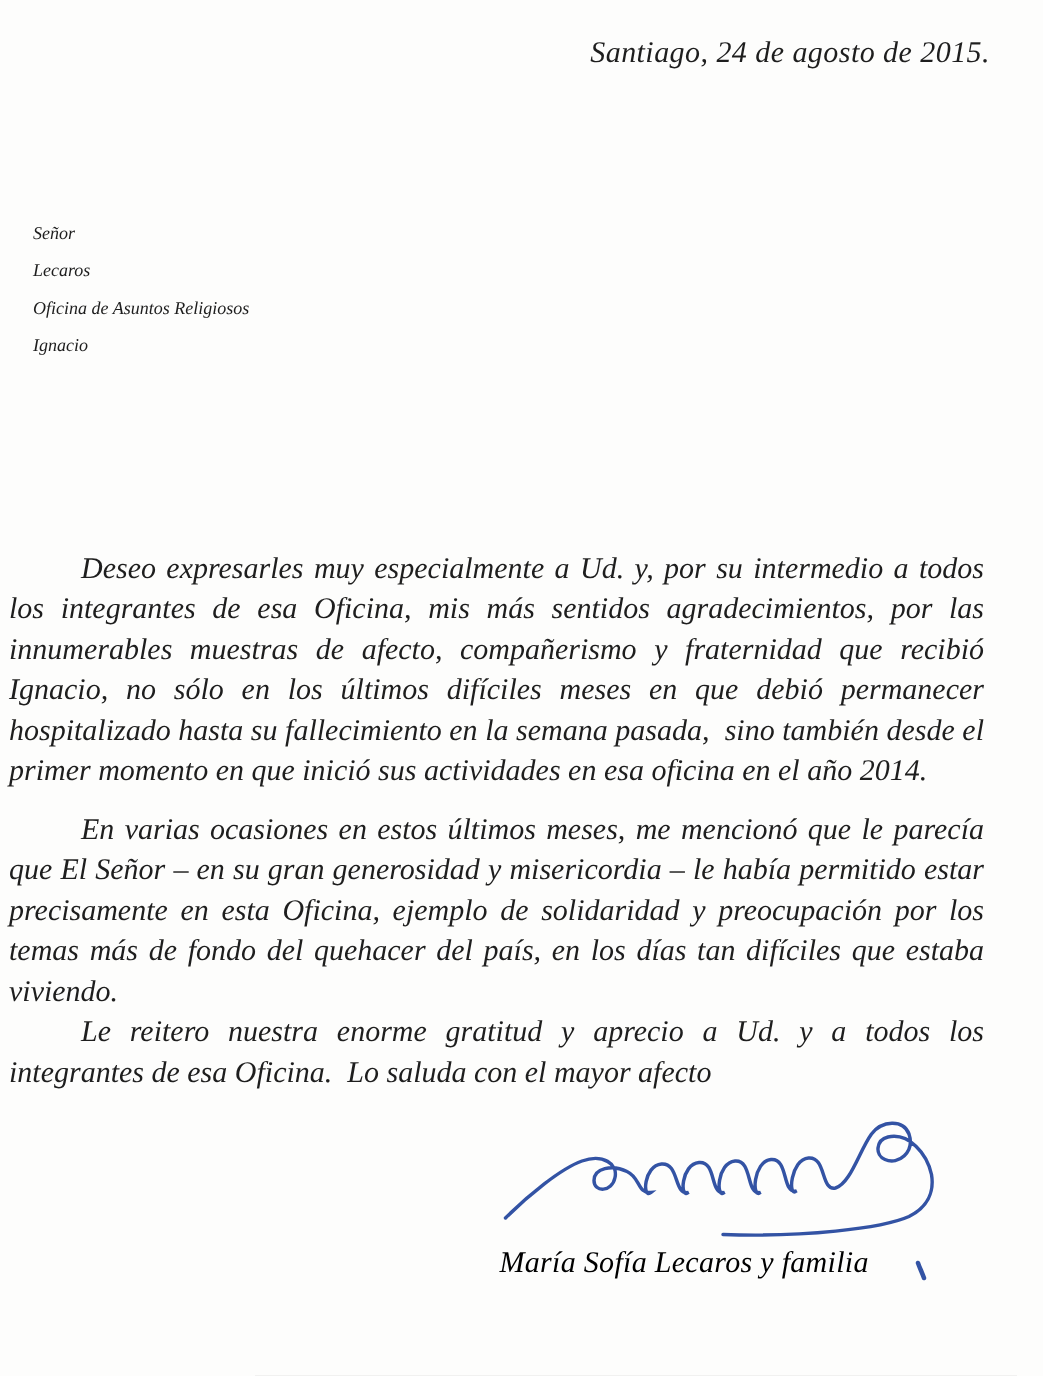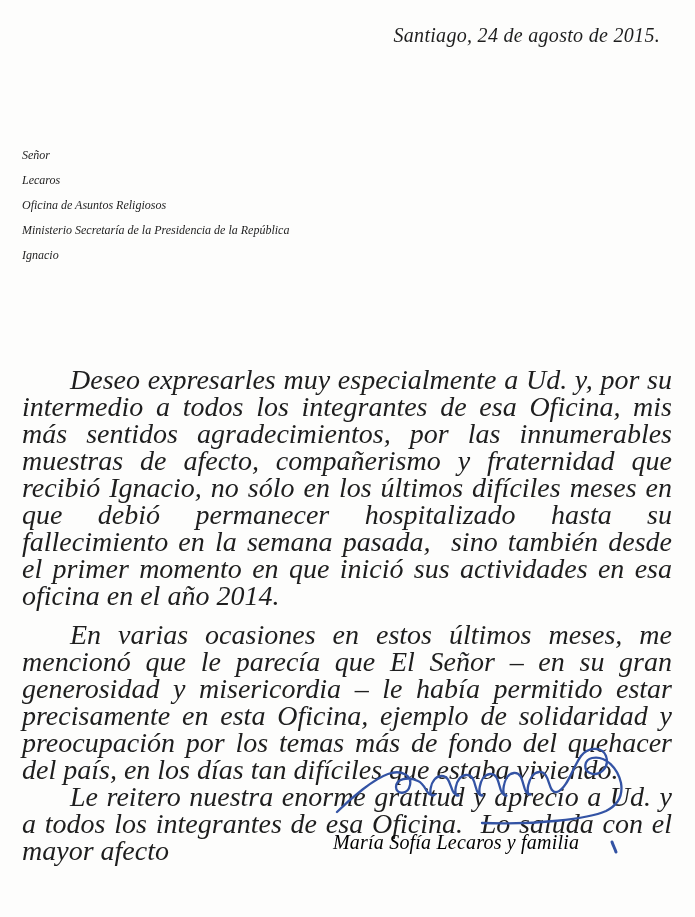--- a/index.html
+++ b/index.html
@@ -30,23 +30,23 @@
   }
   .salutation {
     position: absolute;
     top: 310px;
     left: 22px;
     font-size: 20px;
   }
   .body-block {
     position: absolute;
     top: 366px;
-    left: 22px;
+    left: 6px;
     width: 650px;
-    font-size: 28px;
+    font-size: 20px;
     line-height: 27px;
     text-align: justify;
   }
   .body-block p {
     margin: 0;
     text-indent: 48px;
   }
   .body-block p.par-0 { margin-bottom: 12px; }
   .body-block p.par-1 { margin-bottom: 0; font-family: Liberation Serif, serif; }
   .body-block p.par-2 { margin-bottom: 4px; }
@@ -77,21 +77,20 @@
 <body>
 
 <div class="page">
 
   <div class="date-line">Santiago, 24 de agosto de 2015.</div>
 
   <div class="recipient-block">
     <div>Señor</div>
     <div>Lecaros</div>
     <div>Oficina de Asuntos Religiosos</div>
-    <div>Ministerio Secretaría de la Presidencia de la República</div>
     <div>Ignacio</div>
   </div>
 
 
   <div class="body-block">
     <p class="par-0">Deseo expresarles muy especialmente a Ud. y, por su intermedio a todos los integrantes de esa Oficina, mis más sentidos agradecimientos, por las innumerables muestras de afecto, compañerismo y fraternidad que recibió Ignacio, no sólo en los últimos difíciles meses en que debió permanecer hospitalizado hasta su fallecimiento en la semana pasada, &nbsp;sino también desde el primer momento en que inició sus actividades en esa oficina en el año 2014.</p>
     <p class="par-1">En varias ocasiones en estos últimos meses, me mencionó que le parecía que El Señor – en su gran generosidad y misericordia – le había permitido estar precisamente en esta Oficina, ejemplo de solidaridad y preocupación por los temas más de fondo del quehacer del país, en los días tan difíciles que estaba viviendo.</p>
     <p class="par-2">Le reitero nuestra enorme gratitud y aprecio a Ud. y a todos los integrantes de esa Oficina. &nbsp;Lo saluda con el mayor afecto</p>
   </div>
 

